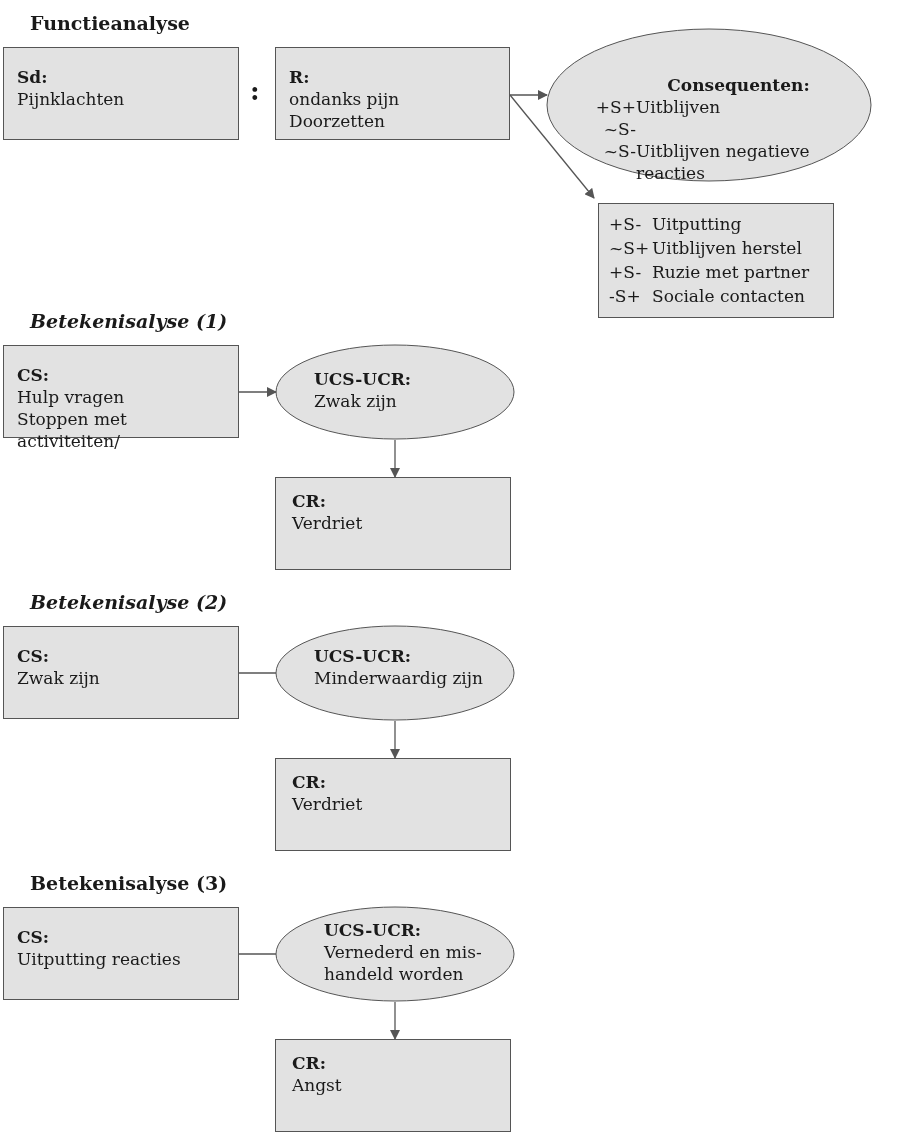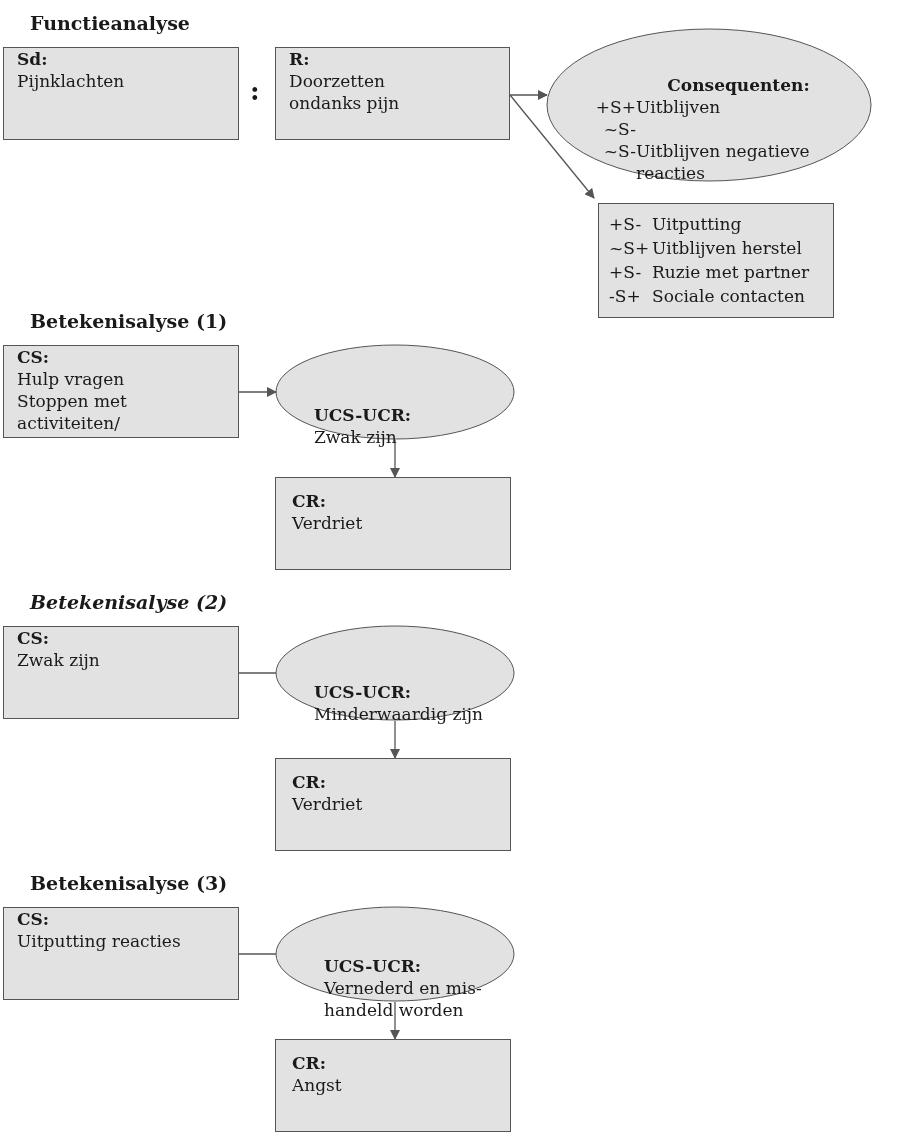--- a/index.html
+++ b/index.html
@@ -1,24 +1,24 @@
 <!DOCTYPE html>
 <html><head>
 <meta charset="utf-8">
 <style>
   html, body { margin: 0; padding: 0; background: #ffffff; }
   body { width: 921px; height: 1137px; position: relative; overflow: hidden;
          font-family: "DejaVu Serif", "Liberation Serif", serif; color: #1a1a1a; }
   .heading { position: absolute; font-weight: bold; font-size: 19px; margin: 12px; left: 18px; }
   .box { position: absolute; background: #e2e2e2; border: 1px solid #555; box-sizing: border-box;
-         padding: 0 13px; font-size: 17px; line-height: 22px; }
+         padding: 18px 13px; font-size: 17px; line-height: 22px; }
   .box .lbl { font-weight: bold; display: block; }
   .box .txt { display: block; }
   .ell-text { position: absolute; font-size: 17px; line-height: 22px; }
-  .ell-text .lbl { font-weight: bold; display: block; margin-top: 36px; }
+  .ell-text .lbl { font-weight: bold; display: block; }
   .ell-text .txt { display: block; }
   .item { display: flex; }
   .item .code { width: 43px; flex: none; }
   .colon { position: absolute; font-size: 26px; font-weight: bold; left: 250px; top: 76px; }
   svg.connectors { position: absolute; left: 0; top: 0; width: 921px; height: 1137px; }
   .list-text { position: absolute; font-size: 17px; line-height: 22px; text-align: right; }
 </style>
 </head>
 <body>
 
@@ -50,22 +50,22 @@
 
 <div class="box" style="left:3px; top:47px; width:236px; height:93px;">
   <span class="lbl">Sd:</span>
   <span class="txt">Pijnklachten</span>
 </div>
 
 <div class="colon">:</div>
 
 <div class="box" style="left:275px; top:47px; width:235px; height:93px;">
   <span class="lbl">R:</span>
+  <span class="txt">ondanks pijn</span>
   <span class="txt">Doorzetten</span>
-  <span class="txt">ondanks pijn</span>
 </div>
 
 <div class="list-text" style="left:593px; top:74px;">
   <span style="font-weight:bold; display:block;">Consequenten:</span>
   <div class="item">
       <span class="code">+S+</span>
       <span>Uitblijven</span>
     </div>
   <div class="item">
       <span class="code">~S-</span>
@@ -92,21 +92,21 @@
   <div class="item" style="line-height:24px;">
       <span class="code">+S-</span>
       <span>Ruzie met partner</span>
     </div>
   <div class="item" style="line-height:24px;">
       <span class="code">-S+</span>
       <span>Sociale contacten</span>
     </div>
 </div>
 
-<h2 class="heading" style="top:298px;">Betekenisalyse (1)</h2>
+<h2 class="heading" style="top:298px;font-style:italic;">Betekenisalyse (1)</h2>
 <div class="box" style="left:3px; top:345px; width:236px; height:93px;">
   <span class="lbl">CS:</span>
   <span class="txt">Hulp vragen</span>
   <span class="txt">Stoppen met activiteiten/</span>
 </div>
 <div class="ell-text" style="left:314px; top:368px;">
   <span class="lbl">UCS-UCR:</span>
   <span class="txt">Zwak zijn</span>
 </div>
 <div class="box" style="left:275px; top:477px; width:236px; height:93px; padding:12px 16px;">

